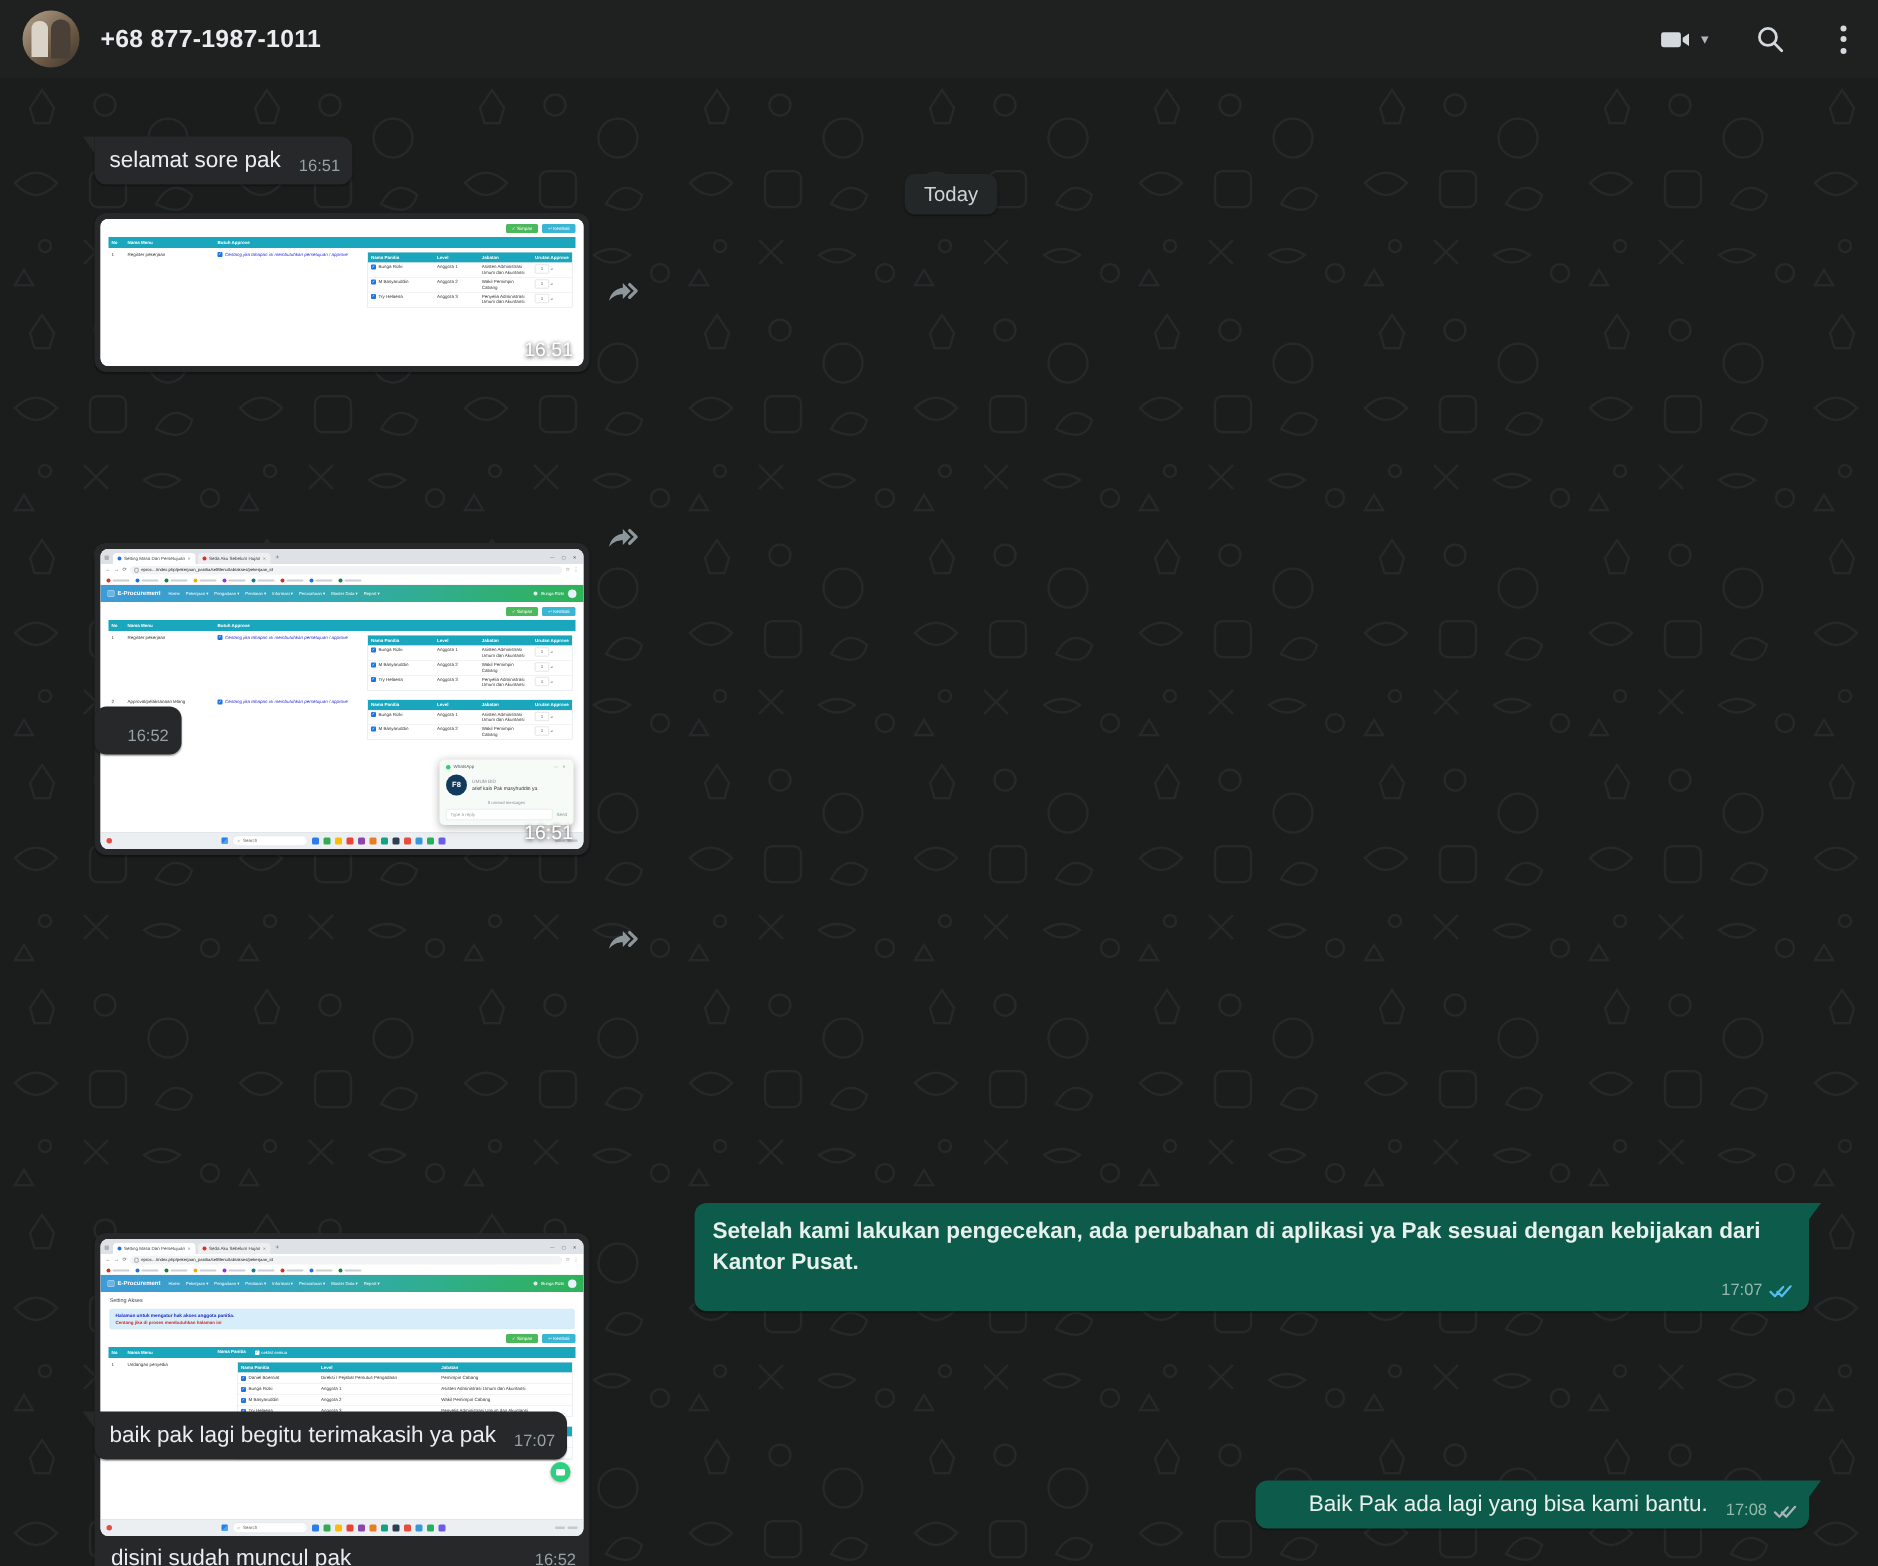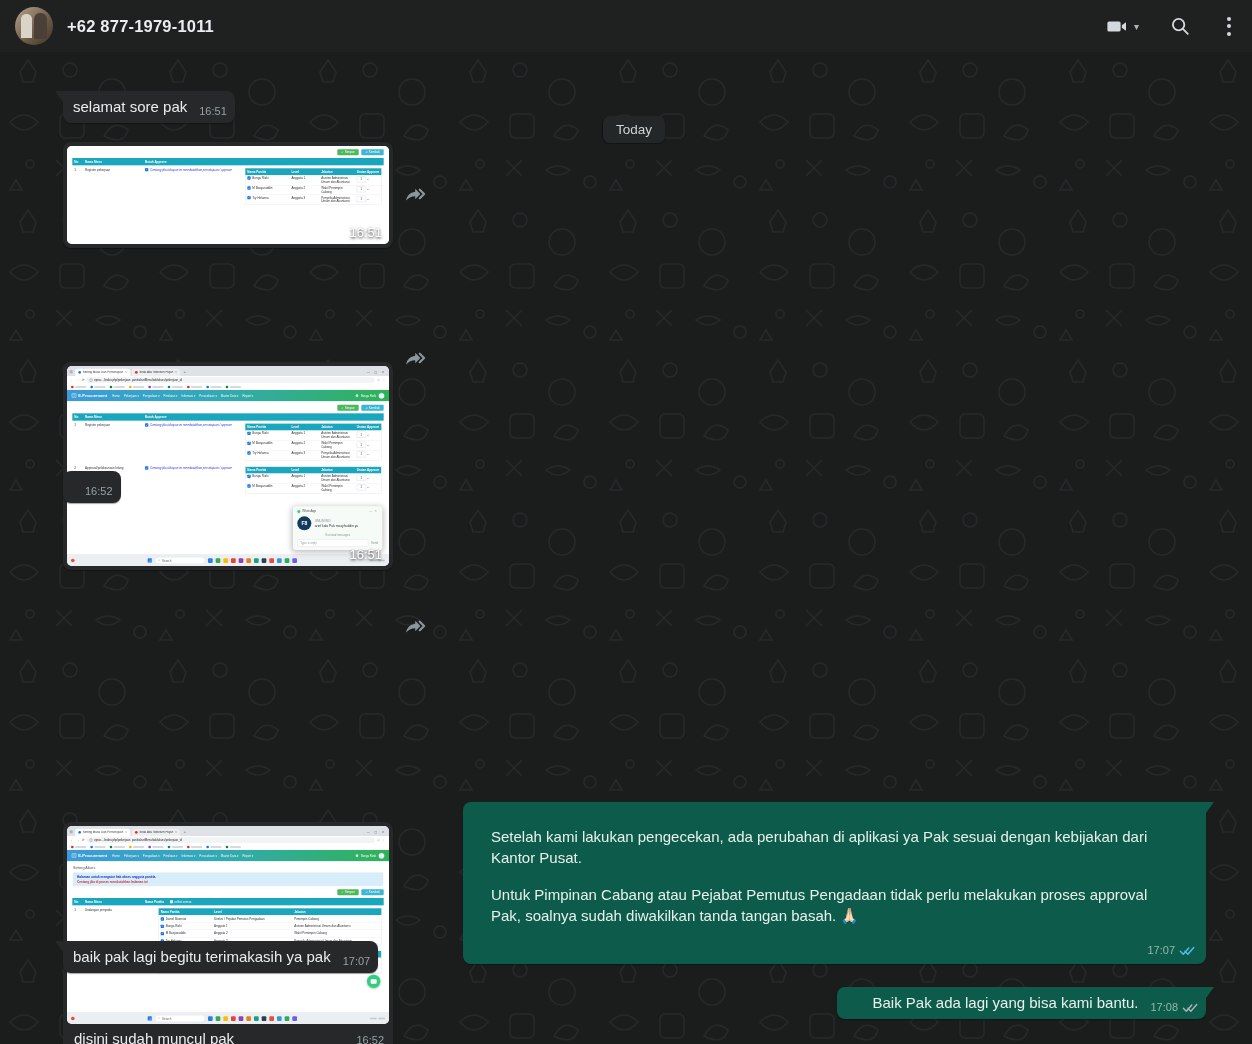--- a/index.html
+++ b/index.html
@@ -31,21 +31,21 @@
   .bubble.out{background:#0d5c4b;color:#e7f0ec;}
   .tail-l{border-top-left-radius:0;}
   .tail-l::before{content:'';position:absolute;left:-8px;top:0;border-top:11px solid #262829;border-left:8px solid transparent;}
   .tail-r{border-top-right-radius:0;}
   .tail-r::before{content:'';position:absolute;right:-8px;top:0;border-top:11px solid #0d5c4b;border-right:8px solid transparent;}
   .imgbubble{padding:4px;width:330px;box-sizing:border-box;position:relative;}
   .imgtime{position:absolute;right:11px;bottom:8px;font-size:13px;font-weight:500;color:#fff;text-shadow:0 1px 3px rgba(0,0,0,.9);z-index:3;}
   .caption{padding:6px 7px 5px;font-size:15px;color:#e9edef;}
   .caption .time-in{margin-top:4px;}
   .big-out{width:743px;padding:8px 12px 22px;font-size:15px;line-height:1.4;box-sizing:border-box;}
-  .big-out p{margin:16px;}
+  .big-out p{margin:0;font-weight:bold;}
   .meta-out{position:absolute;right:10px;bottom:6px;display:flex;align-items:center;gap:4px;font-size:11px;color:#93b8ac;}
   .txt-out{padding:7px 10px 8px;white-space:nowrap;}
   .meta-inline{display:inline-flex;align-items:center;gap:4px;font-size:11px;color:#93b8ac;margin:7px -3px -2px 12px;vertical-align:bottom;float:right;}
   .fwd{width:30px;height:30px;display:flex;align-items:center;justify-content:center;cursor:pointer;}
 
   
   .shotwrap{width:322px;border-radius:5px;overflow:hidden;background:#fff;position:relative;}
   .sw1{height:98px;} .sw2{height:200px;} .sw3{height:198px;}
   .shot3{width:966px;transform:scale(0.33333);transform-origin:0 0;position:relative;background:#fff;font-family:"Liberation Sans",sans-serif;display:block;}
   .s1{height:294px;} .s2{height:600px;} .s3{height:594px;}
@@ -138,21 +138,21 @@
   .nf-send{font-size:9px;color:#8a9a92;}
 
   .m-widget{position:absolute;right:26px;bottom:108px;width:40px;height:40px;border-radius:50%;background:#2fcf7f;box-shadow:0 2px 7px rgba(0,0,0,.3);display:flex;align-items:center;justify-content:center;z-index:4;}
   .m-widget i{width:18px;height:13px;background:#fff;border-radius:3px;display:block;}
 </style>
 </head>
 <body>
 
 <div class="chat-header">
   <div class="avatar"></div>
-  <div class="chat-title">+62 877-1979-1011</div>
+  <div class="chat-title">+68 877-1987-1011</div>
   <div class="header-icons">
     <div class="hicon">
       <span>
         <svg width="24" height="24" viewBox="0 0 24 24">
             <path fill="#d3d9dc" d="M4 7.5h10a1.6 1.6 0 0 1 1.6 1.6v6.8A1.6 1.6 0 0 1 14 17.5H4a1.6 1.6 0 0 1-1.6-1.6V9.1A1.6 1.6 0 0 1 4 7.5zM16.8 11.2 21 8.3v8.4l-4.2-2.9z"></path>
           </svg>
       </span>
       <span class="chev">▾</span>
     </div>
     <div class="hicon">
@@ -751,21 +751,20 @@
   <div class="abs fwd" style="left:400px;top:561px;">
     <svg width="26" height="26" viewBox="0 0 24 24">
       <path fill="#8d969b" d="M12.2 5.2v2.9c-4.9.7-7.4 3.4-8.5 8.1 2.5-2.8 5.2-4 8.5-4v2.9l4.8-5-4.8-4.9z"></path>
       <path fill="none" stroke="#8d969b" stroke-width="2" stroke-linecap="round" stroke-linejoin="round" d="M16.4 6.2l4 3.9-4 3.9"></path>
     </svg>
   </div>
 
 
   <div class="abs bubble out big-out tail-r" style="right:46px;top:750px;">
     <p>Setelah kami lakukan pengecekan, ada perubahan di aplikasi ya Pak sesuai dengan kebijakan dari Kantor Pusat.</p>
-    <p>Untuk Pimpinan Cabang atau Pejabat Pemutus Pengadaan tidak perlu melakukan proses approval Pak, soalnya sudah diwakilkan tanda tangan basah. 🙏🏻</p>
     <span class="meta-out">
       <span>17:07</span>
       <svg width="17" height="11" viewBox="0 0 18 12">
         <path fill="none" stroke="#53bdeb" stroke-width="1.6" stroke-linecap="round" stroke-linejoin="round" d="M1.2 6.8 L4.4 10 L10.4 3.2 M6.2 6.8 L9.4 10 L15.8 2.8"></path>
       </svg>
     </span>
   </div>
 
   <div class="abs bubble txt tail-l" style="left:63px;top:889px;">
     <span>baik pak lagi begitu terimakasih ya pak</span>

